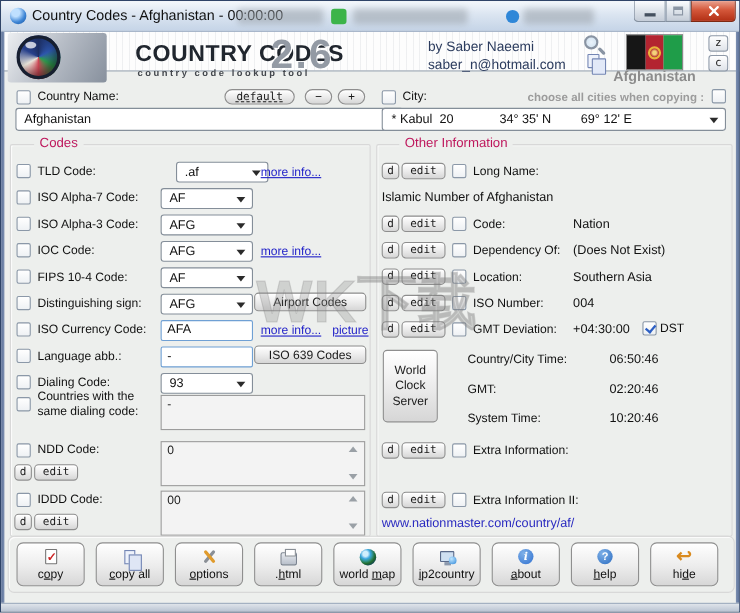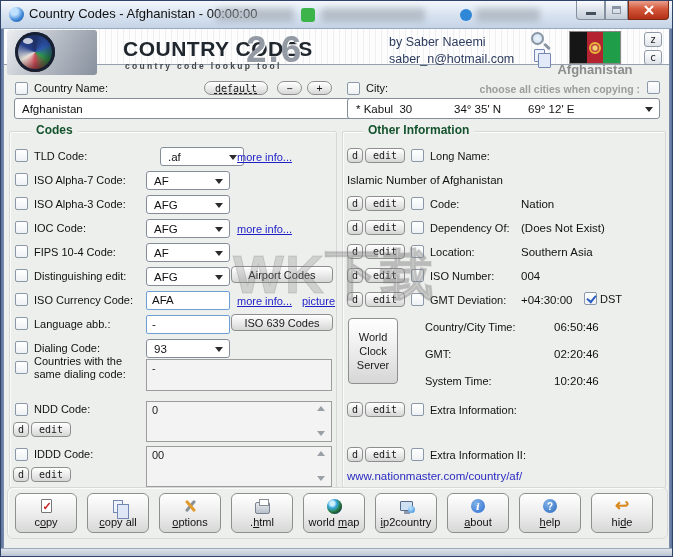--- a/index.html
+++ b/index.html
@@ -93,21 +93,21 @@
   .xpbtn{position:absolute;display:flex;align-items:center;justify-content:center;
          background:linear-gradient(#ffffff,#eaeaea 55%,#d6d6d6);border:1px solid #8e8e8e;
          border-radius:4px;font-size:11px;color:#1a1a1a;box-shadow:inset 0 1px 0 #fff}
   .pill{border-radius:8px;font:10px "DejaVu Sans Mono",monospace}
   .dashed-u{text-decoration:underline dashed 1px}
   .dedit{height:15px;border-radius:4px;font:10px "DejaVu Sans Mono",monospace}
   .link{position:absolute;font-size:11px;color:#1f1fc8;text-decoration:underline;white-space:nowrap;cursor:pointer}
   .url{position:absolute;font-size:11.5px;color:#2a2ac0;white-space:nowrap;cursor:pointer}
   .group{position:absolute;border:1px solid #d8d8d8;border-radius:2px;
          box-shadow:inset 1px 1px 0 #fbfbfb}
-  .group-title{position:absolute;font-size:12px;font-weight:bold;color:#14532d;background:#edefed;
+  .group-title{position:absolute;font-size:12px;font-weight:normal;color:#be185d;background:#edefed;
          padding:0 5px;white-space:nowrap}
   
   .tbbtn{position:absolute;top:492px;width:62px;height:40px;border:1px solid #8f8f8f;border-radius:6px;
          background:linear-gradient(#ffffff,#ececec 55%,#d7d7d7);display:flex;flex-direction:column;
          align-items:center;justify-content:center;gap:2px;box-shadow:inset 0 1px 0 #fff}
   .tb-label{font-size:11px;color:#111}
   .tb-ic{width:17px;height:16px;position:relative;display:flex;align-items:center;justify-content:center}
   .ic-page{width:11px;height:14px;background:#fff;border:1px solid #777;border-radius:1px;position:relative}
   .ic-page::after{content:"✓";position:absolute;left:1px;top:0px;font-size:11px;font-weight:bold;color:#c22}
   .ic-copyall{width:10px;height:13px;background:#eef2fb;border:1px solid #7486b4;position:relative}
@@ -201,21 +201,21 @@
   <div class="cb" style="left:346px;top:81px"></div>
   <div class="lbl" style="left:365px;top:81px">City:</div>
   <div class="lbl" style="left:430px;top:82px;width:209px;text-align:right;font-size:10.5px;font-weight:bold;color:#9c9c9c">choose all cities when copying :</div>
   <div class="cb" style="left:646px;top:80px"></div>
 
   <div class="combo" style="left:13px;top:97px;width:353px">
     <span>Afghanistan</span>
     <span class="arr"></span>
   </div>
   <div class="combo" style="left:346px;top:97px;width:313px">
-    <span style="position:absolute;left:8px">* Kabul  30</span>
+    <span style="position:absolute;left:8px">* Kabul  20</span>
     <span style="position:absolute;left:106px">34° 35' N</span>
     <span style="position:absolute;left:180px">69° 12' E</span>
     <span class="arr"></span>
   </div>
 
   <div class="group" style="left:8px;top:130px;width:328px;height:357px"></div>
   <div class="group-title" style="left:30px;top:122px">Codes</div>
   <div class="group" style="left:341px;top:130px;width:324px;height:357px"></div>
   <div class="group-title" style="left:362px;top:122px">Other Information</div>
 
@@ -235,21 +235,21 @@
   <div class="cb" style="left:14px;top:220px"></div>
   <div class="lbl" style="left:33px;top:221px">IOC Code:</div>
   <div class="combo small" style="left:145px;top:218px"><span>AFG</span><span class="arr"></span></div>
   <div class="link" style="left:236px;top:222px">more info...</div>
 
   <div class="cb" style="left:14px;top:244px"></div>
   <div class="lbl" style="left:33px;top:245px">FIPS 10-4 Code:</div>
   <div class="combo small" style="left:145px;top:242px"><span>AF</span><span class="arr"></span></div>
 
   <div class="cb" style="left:14px;top:268px"></div>
-  <div class="lbl" style="left:33px;top:269px">Distinguishing edit:</div>
+  <div class="lbl" style="left:33px;top:269px">Distinguishing sign:</div>
   <div class="combo small" style="left:145px;top:266px"><span>AFG</span><span class="arr"></span></div>
   <div class="xpbtn" style="left:230px;top:265px;width:102px;height:17px">Airport Codes</div>
 
   <div class="cb" style="left:14px;top:292px"></div>
   <div class="lbl" style="left:33px;top:293px">ISO Currency Code:</div>
   <div class="tinput" style="left:145px;top:290px">AFA</div>
   <div class="link" style="left:236px;top:294px">more info...</div>
   <div class="link" style="left:301px;top:294px">picture</div>
 
   <div class="cb" style="left:14px;top:316px"></div>

